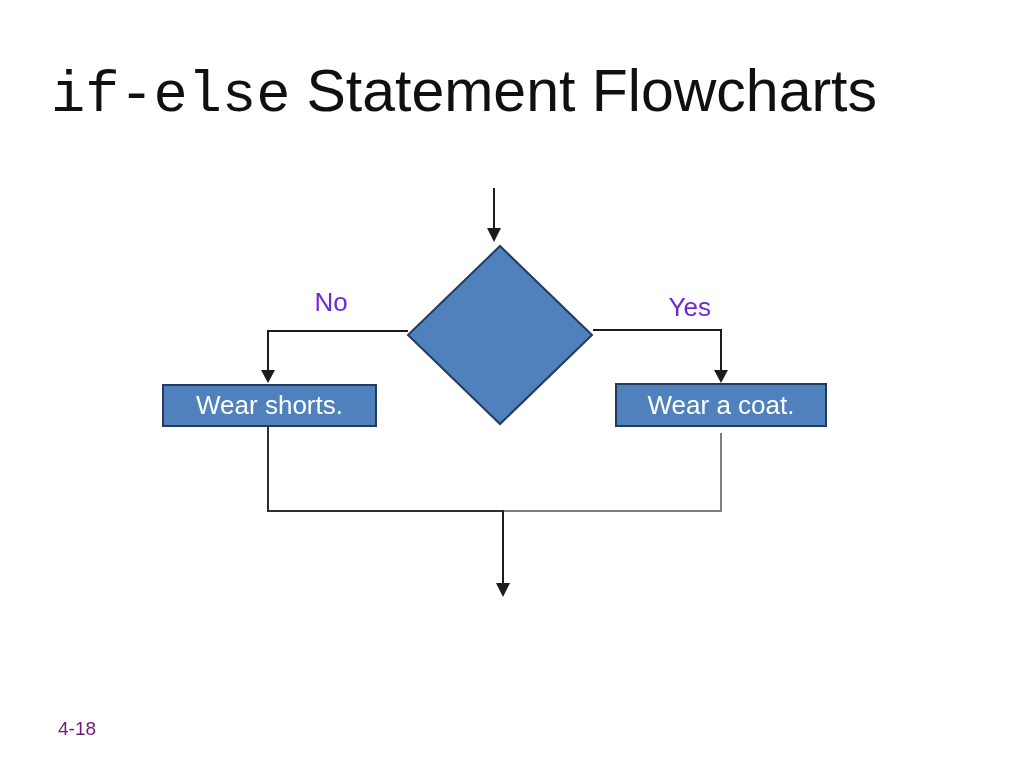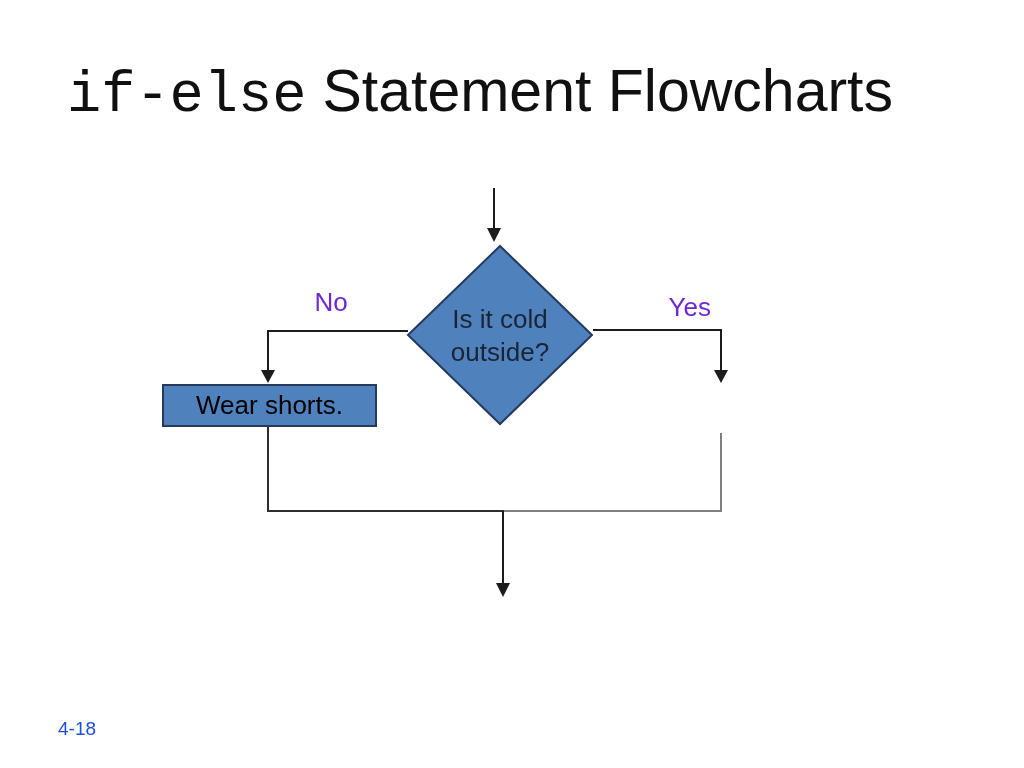--- a/index.html
+++ b/index.html
@@ -1,19 +1,18 @@
 <!DOCTYPE html>
 <html><head>
 <meta charset="utf-8">
 <style>
   html,body{margin:0;padding:0;background:#ffffff;}
   #slide{
     position:relative;width:928px;height:768px;background:#ffffff;overflow:hidden;
     font-family:"Liberation Sans",sans-serif;
-    padding-left:32px;
   }
   
   #title{
     position:absolute;left:0;right:0;top:56px;height:70px;line-height:70px;
     text-align:center;white-space:nowrap;color:#101010;
   }
   #title .code{
     font-family:"Liberation Mono","DejaVu Sans Mono",monospace;
     font-size:57px;letter-spacing:0px;
   }
@@ -21,38 +20,38 @@
     font-family:"Liberation Sans",sans-serif;
     font-size:59px;margin-left:16px;font-weight:400;
   }
   
   #connectors{position:absolute;left:0;top:0;width:1024px;height:768px;}
   
   .action-box{
     position:absolute;box-sizing:border-box;
     background:#4F81BD;border:2px solid #243A5E;
     display:flex;align-items:center;justify-content:center;
-    font-size:26px;color:#000000;
+    font-size:26px;color:#ffffff;
   }
   #box-left{left:162px;top:384px;width:215px;height:43px;}
   #box-right{left:615px;top:383px;width:212px;height:44px;}
   #decision-label{
     position:absolute;left:425px;top:303px;width:150px;height:66px;
     display:flex;align-items:center;justify-content:center;text-align:center;
     font-size:26px;line-height:33px;color:#1A2433;
   }
   .branch-label{
     position:absolute;width:60px;text-align:center;
     font-size:26px;color:#6d28d9;
   }
   #label-no{left:301px;top:287px;}
   #label-yes{left:651px;top:292px;text-align:right;}
   #page-number{
     position:absolute;left:58px;top:718px;
-    font-size:19px;color:#1d4ed8;
+    font-size:19px;color:#701a75;
   }
 </style>
 </head>
 <body>
 
 <div id="slide">
 
   <h1 id="title" style="margin:0;font-weight:400;">
     <span class="code">if-else</span><span class="rest">Statement Flowcharts</span>
   </h1>
@@ -71,22 +70,22 @@
     <polyline points="721,433 721,511 503,511" fill="none" stroke="#7F7F7F" stroke-width="2"></polyline>
 
     <polyline points="268,427 268,511 504,511" fill="none" stroke="#2E2E2E" stroke-width="2"></polyline>
 
     <line x1="503" y1="511" x2="503" y2="585" stroke="#1C1C1C" stroke-width="2"></line>
     <polygon points="496,583 510,583 503,597" fill="#1C1C1C" shape-rendering="auto"></polygon>
 
     <polygon points="500,246 592,335 500,424 408,335" fill="#4F81BD" stroke="#243A5E" stroke-width="2" shape-rendering="auto"></polygon>
   </svg>
 
-  <div id="decision-label">Is it cold outside?</div>
 
   <div id="label-no" class="branch-label">No</div>
   <div id="label-yes" class="branch-label">Yes</div>
 
   <div id="box-left" class="action-box">Wear shorts.</div>
+  <div id="box-right" class="action-box">Wear a coat.</div>
 
   <div id="page-number">4-18</div>
 
 </div>
 
 </body></html>

